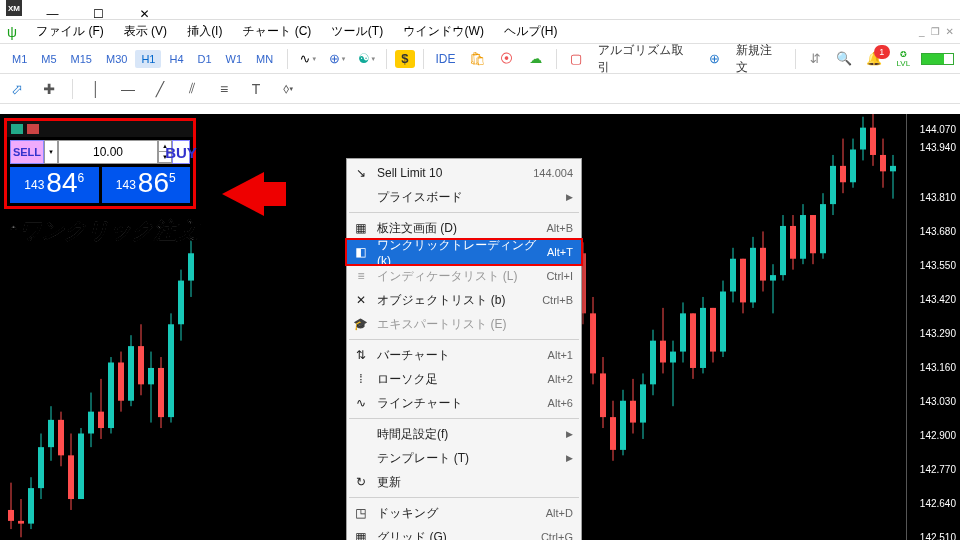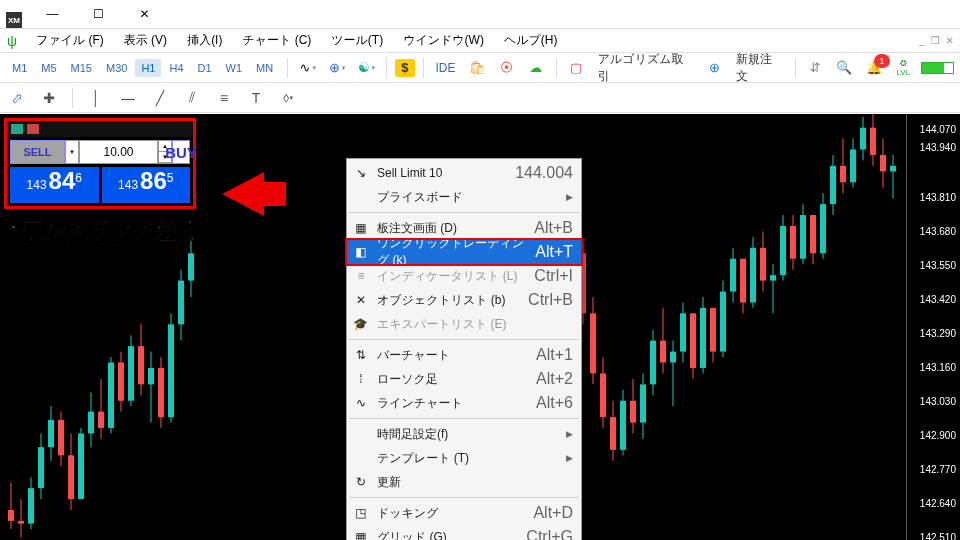--- a/index.html
+++ b/index.html
@@ -1,17 +1,17 @@
 <!DOCTYPE html>
 <html><head>
 <meta charset="utf-8">
 <style>
 *{box-sizing:border-box;margin:0;padding:0;font-family:"Segoe UI","Yu Gothic UI",Meiryo,sans-serif}
 body{width:960px;height:540px;background:#fff;overflow:hidden;font-size:12px}
-.titlebar{height:29px;background:#fff;border-bottom:1px solid #ddd;display:flex;align-items:flex-end;padding:0 6px}
+.titlebar{height:20px;background:#fff;border-bottom:1px solid #ddd;display:flex;align-items:flex-start;padding:0 6px}
 .app-icon{width:16px;height:16px;background:#333;margin-right:8px;display:flex;align-items:center;justify-content:center;color:#fff;font-size:8px;font-weight:bold}
 .title-text{flex:1;font-size:12px;color:#000}
 .winctl{display:flex;gap:1px}
 .winbtn{width:45px;height:28px;display:flex;align-items:center;justify-content:center;font-size:12px;cursor:pointer}
 .menubar{height:24px;background:#fff;border-bottom:1px solid #e0e0e0;display:flex;align-items:center;padding-left:4px;position:relative}
 .mt-icon{width:16px;height:16px;margin-right:6px;color:#1aa01a;font-size:14px;display:flex;align-items:center;justify-content:center}
 .menuitem{padding:3px 10px;font-size:12px;cursor:pointer}
 .mdi-ctrl{position:absolute;right:6px;display:flex;gap:6px;color:#999;font-size:10px}
 .toolbar1{height:30px;border-bottom:1px solid #e0e0e0;display:flex;align-items:center;padding:0 6px;gap:6px}
 .tf{padding:3px 6px;font-size:11px;color:#36c;cursor:pointer;border-radius:2px}
@@ -20,39 +20,39 @@
 .tbtn{width:24px;height:24px;display:flex;align-items:center;justify-content:center;cursor:pointer;border-radius:2px;font-size:13px}
 .tbtn .dd{font-size:7px;margin-left:2px;color:#888}
 .lab{font-size:12px;color:#333;padding:0 4px;cursor:pointer}
 .toolbar2{height:30px;border-bottom:1px solid #e0e0e0;display:flex;align-items:center;padding:0 6px;gap:10px}
 .tool2{width:22px;height:22px;display:flex;align-items:center;justify-content:center;cursor:pointer;color:#555;font-size:14px}
 .chart{position:absolute;top:114px;left:0;width:960px;height:426px;background:#000}
 .oneclick{position:absolute;left:4px;top:4px;width:192px;border:3px solid #e00;background:#000}
 .oc-head{height:16px;background:#111;display:flex;align-items:center;padding:0 4px;gap:4px}
 .oc-hi{width:12px;height:10px;background:#2a8;font-size:7px}
 .oc-row1{display:flex;align-items:stretch;height:24px;background:#fff;margin:3px}
-.oc-sell-lab{width:55px;background:#a3a3a3;border:1px solid #88f;color:#33c;font-size:11px;font-weight:bold;display:flex;align-items:center;justify-content:center}
+.oc-sell-lab{width:34px;background:#f0abfc;border:1px solid #88f;color:#33c;font-size:11px;font-weight:bold;display:flex;align-items:center;justify-content:center}
 .oc-dd{width:14px;border:1px solid #999;display:flex;align-items:center;justify-content:center;font-size:7px}
 .oc-vol{flex:1;border:1px solid #999;display:flex;align-items:center;justify-content:center;font-size:12px;background:#fff}
 .oc-sp{width:14px;border:1px solid #999;display:flex;flex-direction:column}
 .oc-sp div{flex:1;display:flex;align-items:center;justify-content:center;font-size:6px;border-bottom:1px solid #999}
 .oc-buy-lab{width:18px;background:#fff;border:1px solid #88f;color:#33c;font-size:15px;font-weight:bold;display:flex;align-items:center;justify-content:center}
 .oc-row2{display:flex;margin:0 3px 3px;gap:3px}
 .oc-price{flex:1;height:36px;background:#05e;color:#fff;display:flex;align-items:baseline;justify-content:center;font-family:Arial}
 .oc-small{font-size:12px;align-self:center;margin-right:2px}
-.oc-big{font-size:24px;font-weight:bold}
+.oc-big{font-size:28px;font-weight:normal}
 .oc-sup{font-size:12px;align-self:flex-start;margin-top:4px}
 .arrow{position:absolute;left:222px;top:58px;width:0;height:0;border-right:42px solid #e00;border-top:22px solid transparent;border-bottom:22px solid transparent}
 .arrow-stem{position:absolute;left:258px;top:68px;width:28px;height:24px;background:#e00}
 .caption{position:absolute;left:8px;top:102px;font-size:22px;font-weight:900;color:#fff;font-style:italic;-webkit-text-stroke:1px #000;text-shadow:2px 2px 0 #000}
 .ctxmenu{position:absolute;left:346px;top:44px;width:236px;background:#f5f5f5;border:1px solid #a0a0a0;box-shadow:4px 4px 8px rgba(0,0,0,.3);padding:2px 0}
 .ctx-item{height:24px;display:flex;align-items:center;padding:0 8px 0 30px;position:relative;font-size:12px;color:#222;cursor:pointer}
 .ctx-item.disabled{color:#999}
 .ctx-item .ico{position:absolute;left:6px;width:16px;text-align:center;font-size:12px}
-.ctx-item .sc{margin-left:auto;color:#666;font-size:16px}
+.ctx-item .sc{margin-left:auto;color:#666;font-size:11px}
 .ctx-item .ar{margin-left:auto;font-size:9px;color:#666}
 .ctx-item.hl{background:#1a6fd8;color:#fff;margin:0;outline:2px solid #e00;outline-offset:0}
 .ctx-item.hl .sc{color:#fff}
 .ctx-sep{height:1px;background:#d0d0d0;margin:3px 2px}
 .axis{position:absolute;right:0;top:0;width:54px;height:100%;border-left:1px solid #555}
 .axis-lab{position:absolute;right:4px;font-size:10px;color:#fff}
 svg.chartsvg{position:absolute;left:0;top:0}
 .badge{display:inline-flex;align-items:center;justify-content:center;min-width:16px;height:14px;border-radius:7px;background:#e33;color:#fff;font-size:9px;padding:0 3px}
 .pbar{width:34px;height:12px;border:1px solid #3a3;background:linear-gradient(to right,#3c3 70%,#fff 70%)}
 </style>

